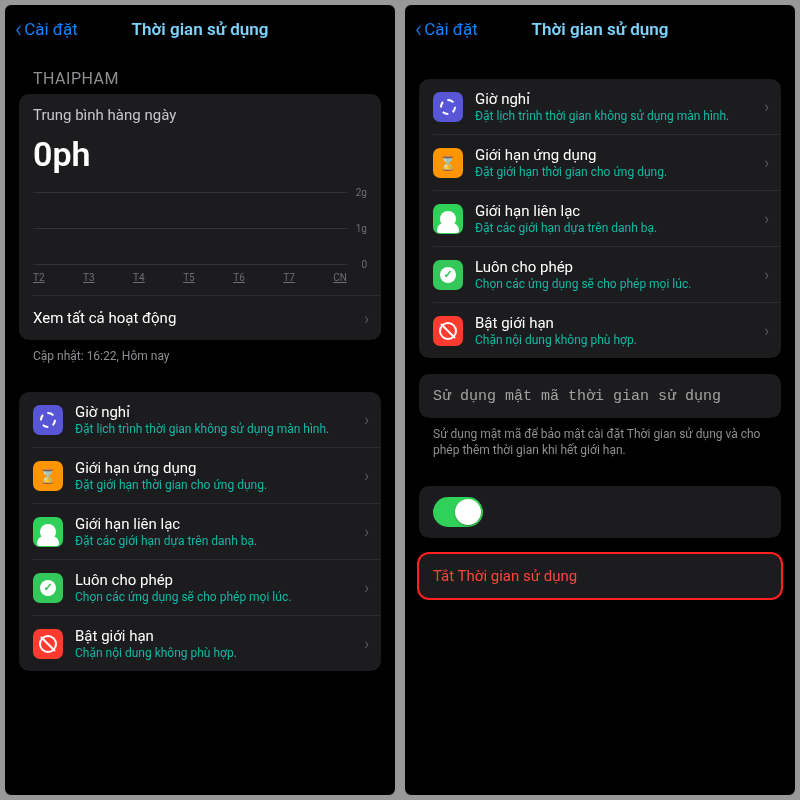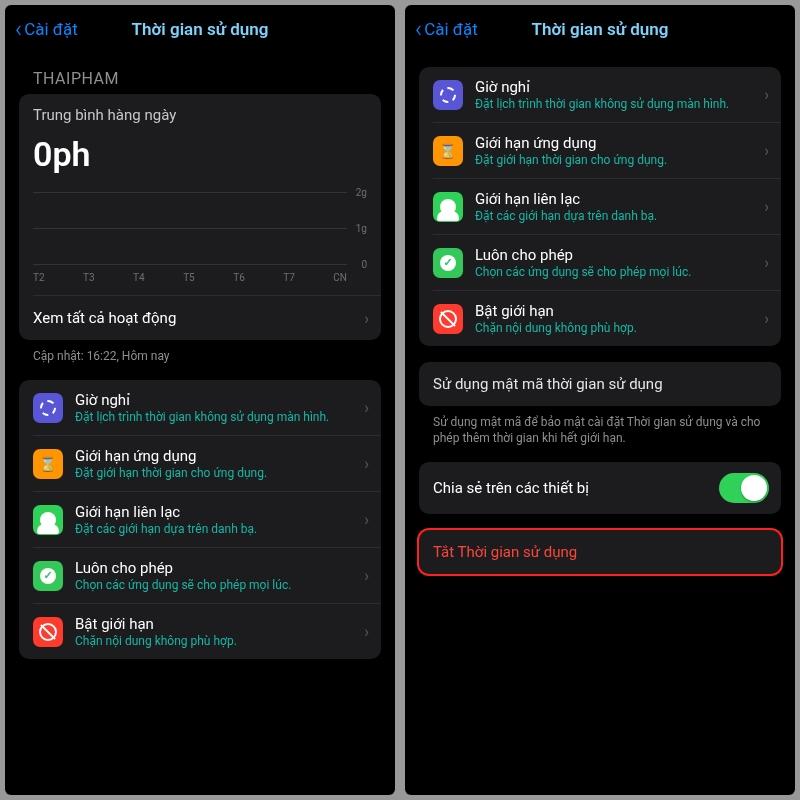--- a/index.html
+++ b/index.html
@@ -88,20 +88,21 @@
     font-size: 10px;
     color: #6e6e73;
     transform: translateY(-50%);
   }
   .xlabels {
     display: flex;
     justify-content: space-between;
     font-size: 10px;
     color: #6e6e73;
     padding-right: 20px;
+    text-decoration: underline;
   }
   .divider { height: 1px; background: #2c2c2e; margin-left: 14px; }
   .row {
     display: flex;
     align-items: center;
     padding: 11px 12px 11px 14px;
     gap: 12px;
     min-height: 44px;
   }
   .row-icon {
@@ -116,21 +117,21 @@
   .row-body { flex: 1; min-width: 0; }
   .row-title { font-size: 15px; color: #fff; }
   .row-sub { font-size: 12px; color: #14b8a6; margin-top: 1px; }
   .row-chevron { color: #5a5a5e; font-size: 16px; }
   .footer-note {
     color: #8e8e93;
     font-size: 12px;
     padding: 8px 14px 0 14px;
     line-height: 1.35;
   }
-  .link-blue .row-title { color: #e5e5e5; }
+  .link-blue .row-title { color: #a3a3a3; font-family: Liberation Mono, monospace; }
   .link-red .row-title { color: #ff453a; }
   .toggle {
     width: 50px; height: 30px;
     background: #30d158;
     border-radius: 15px;
     position: relative;
     flex: 0 0 50px;
   }
   .knob {
     position: absolute;
@@ -183,21 +184,21 @@
   }
   .noentry::after {
     content: "";
     position: absolute;
     width: 20px; height: 2px;
     background: #fff;
     top: 50%; left: 50%;
     transform: translate(-50%,-50%) rotate(45deg);
   }
   .red-outline { box-shadow: 0 0 0 2px #ff2020; }
-  .mt { margin-top: 16px; }
+  .mt { margin-top: 28px; }
   .mtlg { margin-top: 28px; }
 </style>
 </head>
 <body>
 
 <div class="phone">
   <div class="navbar">
     <div class="back">
       <span class="back-chevron">‹</span>
       <span>Cài đặt</span>
@@ -367,23 +368,20 @@
       <div class="row">
         <div class="row-body">
             <div class="row-title">Sử dụng mật mã thời gian sử dụng</div>
           </div>
       </div>
     </div>
     <div class="footer-note">Sử dụng mật mã để bảo mật cài đặt Thời gian sử dụng và cho phép thêm thời gian khi hết giới hạn.</div>
 
     <div class="card mt">
       <div class="row">
-        <div class="row-body">
-            <div class="row-title">Chia sẻ trên các thiết bị</div>
-          </div>
         <div class="toggle">
             <div class="knob"></div>
           </div>
       </div>
     </div>
 
     <div class="card mt link-red red-outline">
       <div class="row">
         <div class="row-body">
             <div class="row-title">Tắt Thời gian sử dụng</div>

